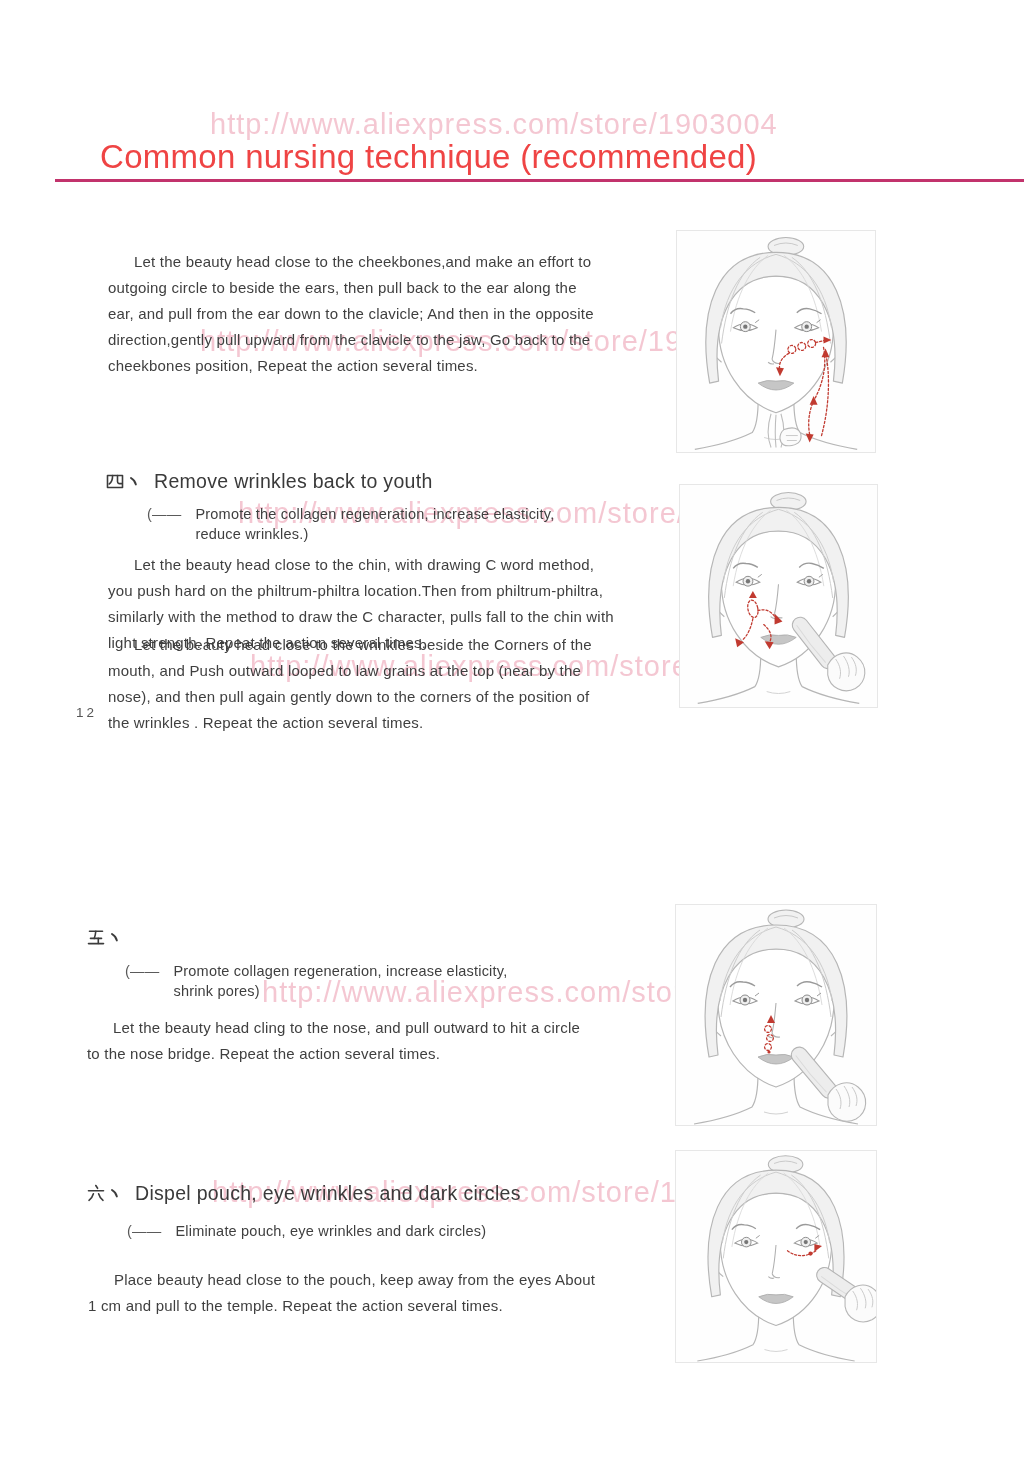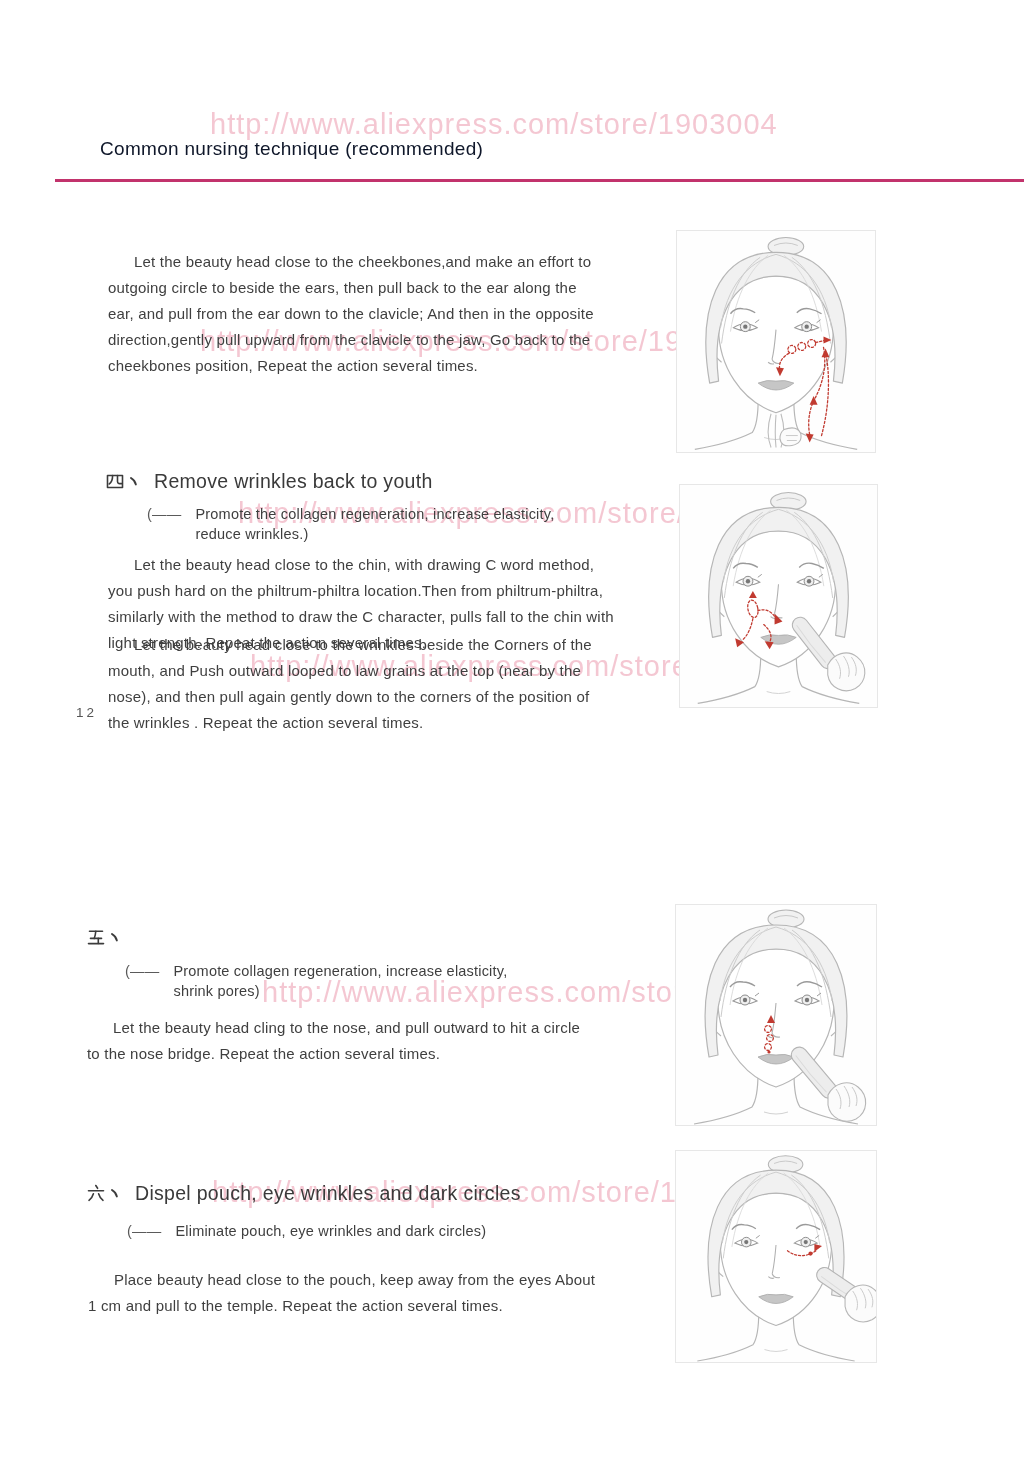--- a/index.html
+++ b/index.html
@@ -19,21 +19,21 @@
     pointer-events:none;
   }
   .wm1{left:210px;top:108px;}
   .wm2{left:200px;top:325px;}
   .wm3{left:238px;top:497px;}
   .wm4{left:250px;top:650px;}
   .wm5{left:262px;top:976px;}
   .wm6{left:212px;top:1176px;}
   .title{
     position:absolute;left:100px;top:138px;
-    font-size:19px;color:#0f172a;letter-spacing:0.3px;
+    font-size:33px;color:#ef4444;letter-spacing:0.3px;
   }
   .title-rule{
     position:absolute;left:55px;top:179px;width:969px;height:3px;
     background:#c2336c;
   }
   .para{
     position:absolute;
     font-size:15px;line-height:26px;color:#3f3f3f;
     letter-spacing:0.2px;
     white-space:pre-line;

